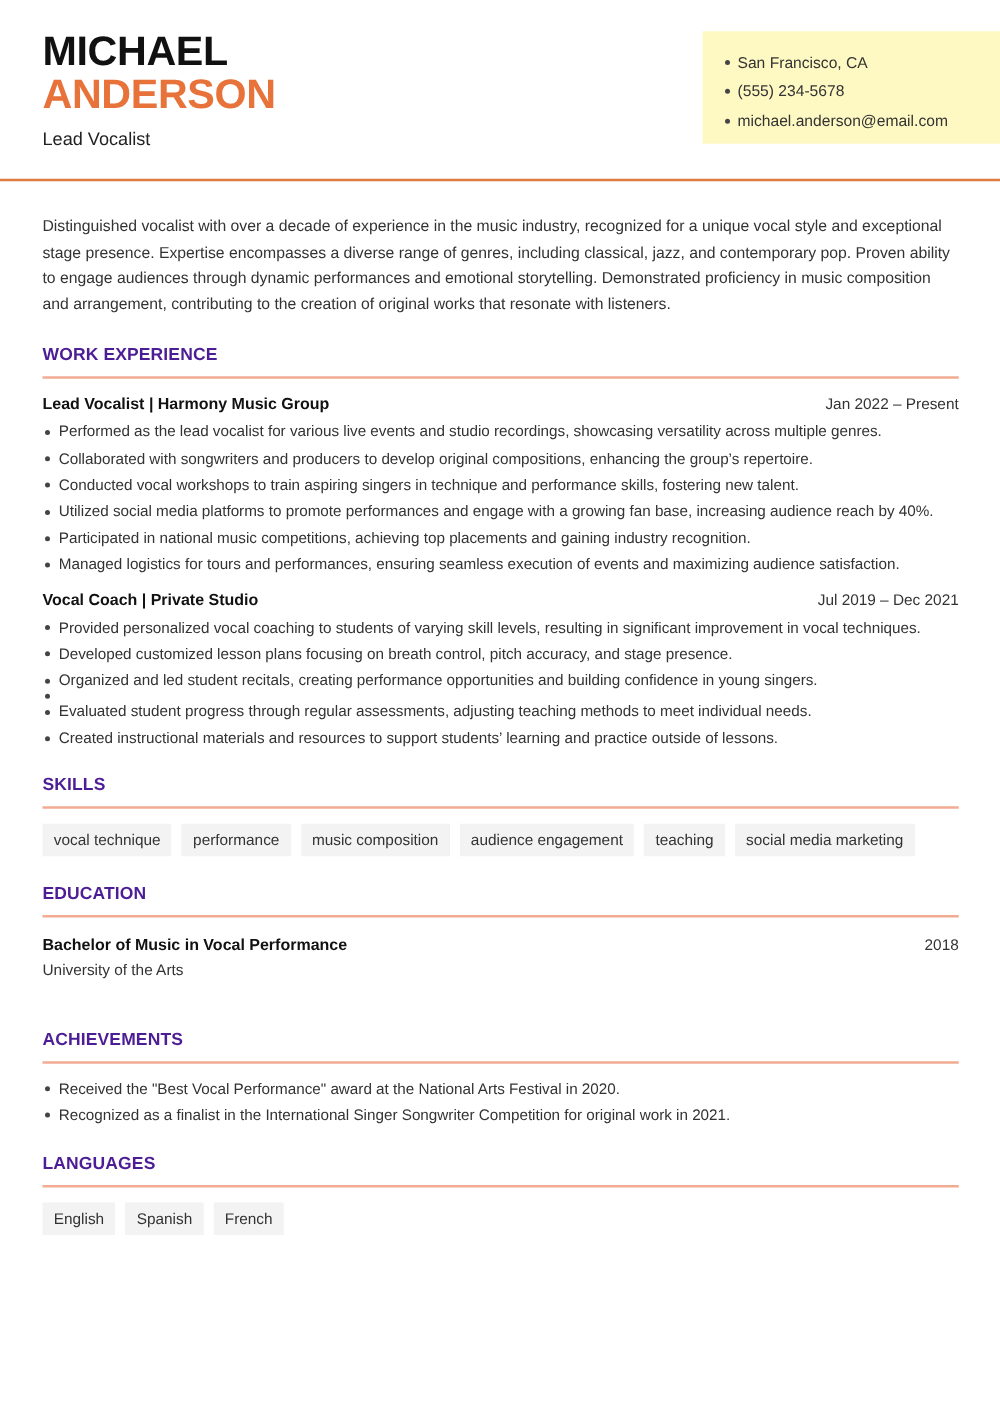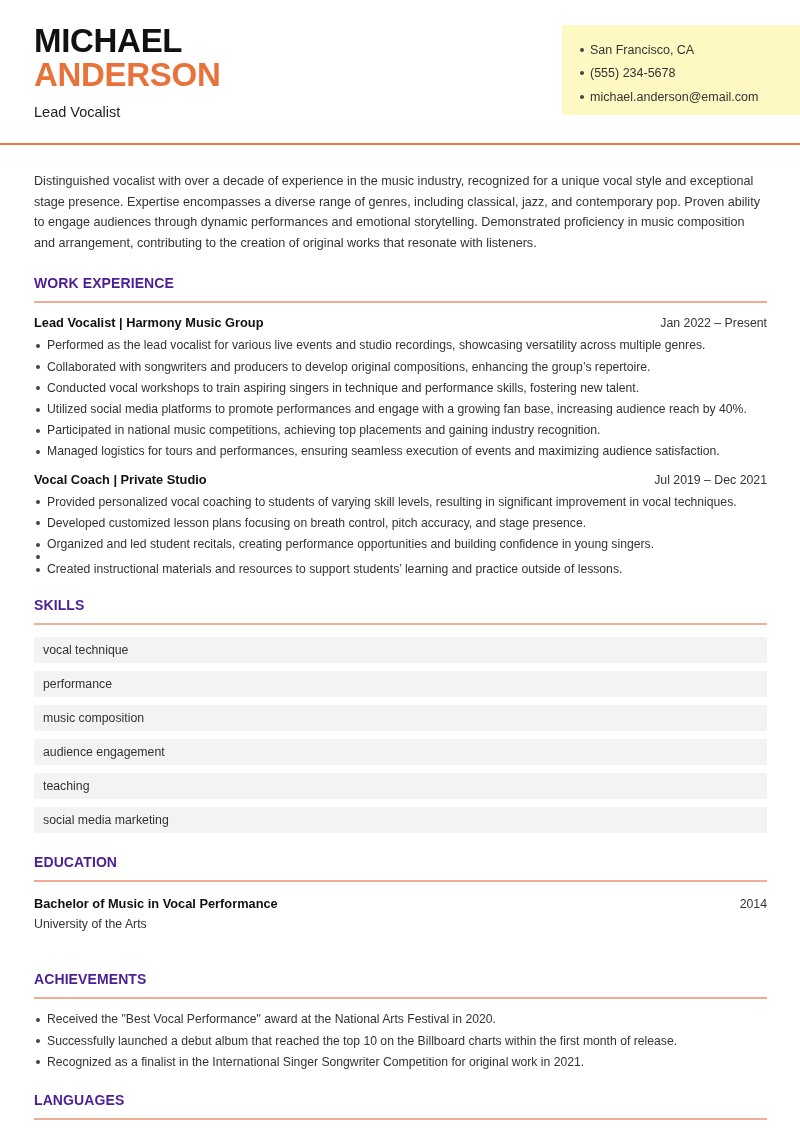--- a/index.html
+++ b/index.html
@@ -34,21 +34,21 @@
     .sec-work { margin-top: 22px; }
     .job { margin-top: 12px; }
     .job-head { display: flex; justify-content: space-between; align-items: baseline; }
     .job-role { font-size: 12.8px; font-weight: 700; color: #111; }
     .job-date { font-size: 12.3px; color: #333; }
     .bullets { list-style: none; margin-top: 5px; }
     .bullets li { font-size: 12.2px; color: #333; line-height: 21.2px; display: flex; align-items: center; padding-left: 2px; }
     .bullets li .bullet { margin-right: 7px; }
     .job2 { margin-top: 9px; }
     .sec-skills { margin-top: 17px; }
-    .tags { display: flex; gap: 8px; margin-top: 12px; flex-wrap: wrap; flex-direction: column; }
+    .tags { display: flex; gap: 8px; margin-top: 12px; flex-wrap: wrap; }
     .tag { background: #f3f3f3; font-size: 12.3px; color: #333; padding: 0 9px; height: 26px; line-height: 26px; }
     .sec-edu { margin-top: 21px; }
     .edu-item { margin-top: 14px; }
     .edu-head { display: flex; justify-content: space-between; align-items: baseline; }
     .edu-degree { font-size: 12.8px; font-weight: 700; color: #111; }
     .edu-year { font-size: 12.3px; color: #333; }
     .edu-school { font-size: 12.3px; color: #333; margin-top: 6px; }
     .sec-ach { margin-top: 40px; }
     .ach-list { margin-top: 10px; }
     .sec-lang { margin-top: 19px; }
@@ -134,20 +134,24 @@
           </li>
         <li>
             <span class="bullet"></span>
             <span>Organized and led student recitals, creating performance opportunities and building confidence in young singers.</span>
           </li>
         <li>
             <span class="bullet"></span>
           </li>
         <li>
             <span class="bullet"></span>
+            <span>Evaluated student progress through regular assessments, adjusting teaching methods to meet individual needs.</span>
+          </li>
+        <li>
+            <span class="bullet"></span>
             <span>Created instructional materials and resources to support students’ learning and practice outside of lessons.</span>
           </li>
       </ul>
     </div>
   </div>
 
   <div class="sec-skills">
     <div class="section-title">SKILLS</div>
     <div class="tags">
       <span class="tag">vocal technique</span>
@@ -157,39 +161,35 @@
       <span class="tag">teaching</span>
       <span class="tag">social media marketing</span>
     </div>
   </div>
 
   <div class="sec-edu">
     <div class="section-title">EDUCATION</div>
     <div class="edu-item">
       <div class="edu-head">
         <span class="edu-degree">Bachelor of Music in Vocal Performance</span>
-        <span class="edu-year">2014</span>
+        <span class="edu-year">2018</span>
       </div>
       <div class="edu-school">University of the Arts</div>
     </div>
   </div>
 
   <div class="sec-ach">
     <div class="section-title">ACHIEVEMENTS</div>
     <ul class="bullets ach-list">
       <li>
           <span class="bullet"></span>
           <span>Received the "Best Vocal Performance" award at the National Arts Festival in 2020.</span>
         </li>
       <li>
           <span class="bullet"></span>
-          <span>Successfully launched a debut album that reached the top 10 on the Billboard charts within the first month of release.</span>
-        </li>
-      <li>
-          <span class="bullet"></span>
           <span>Recognized as a finalist in the International Singer Songwriter Competition for original work in 2021.</span>
         </li>
     </ul>
   </div>
 
   <div class="sec-lang">
     <div class="section-title">LANGUAGES</div>
     <div class="tags lang-tags">
       <span class="tag">English</span>
       <span class="tag">Spanish</span>

